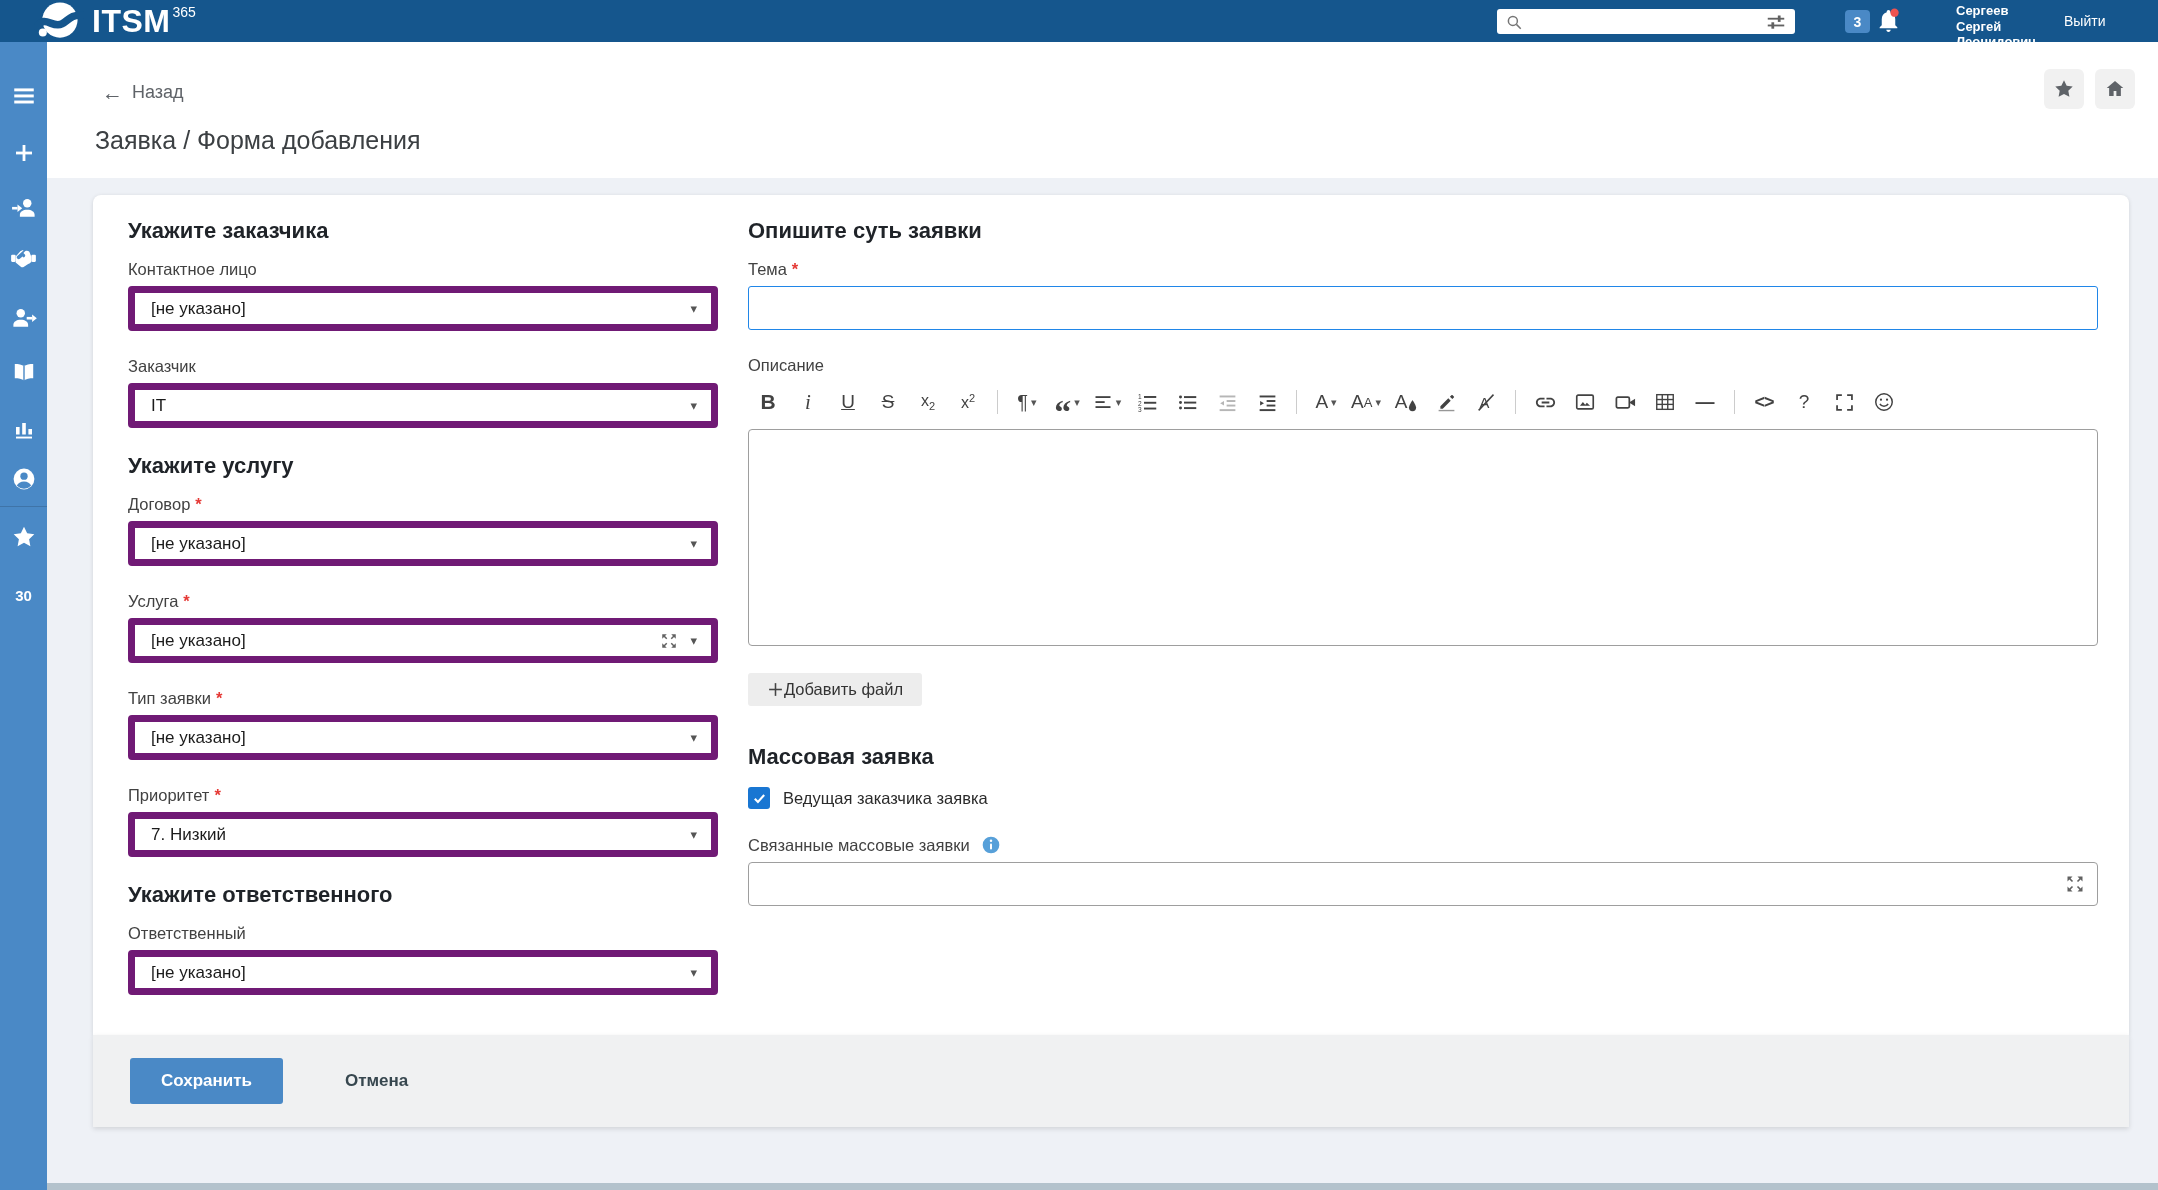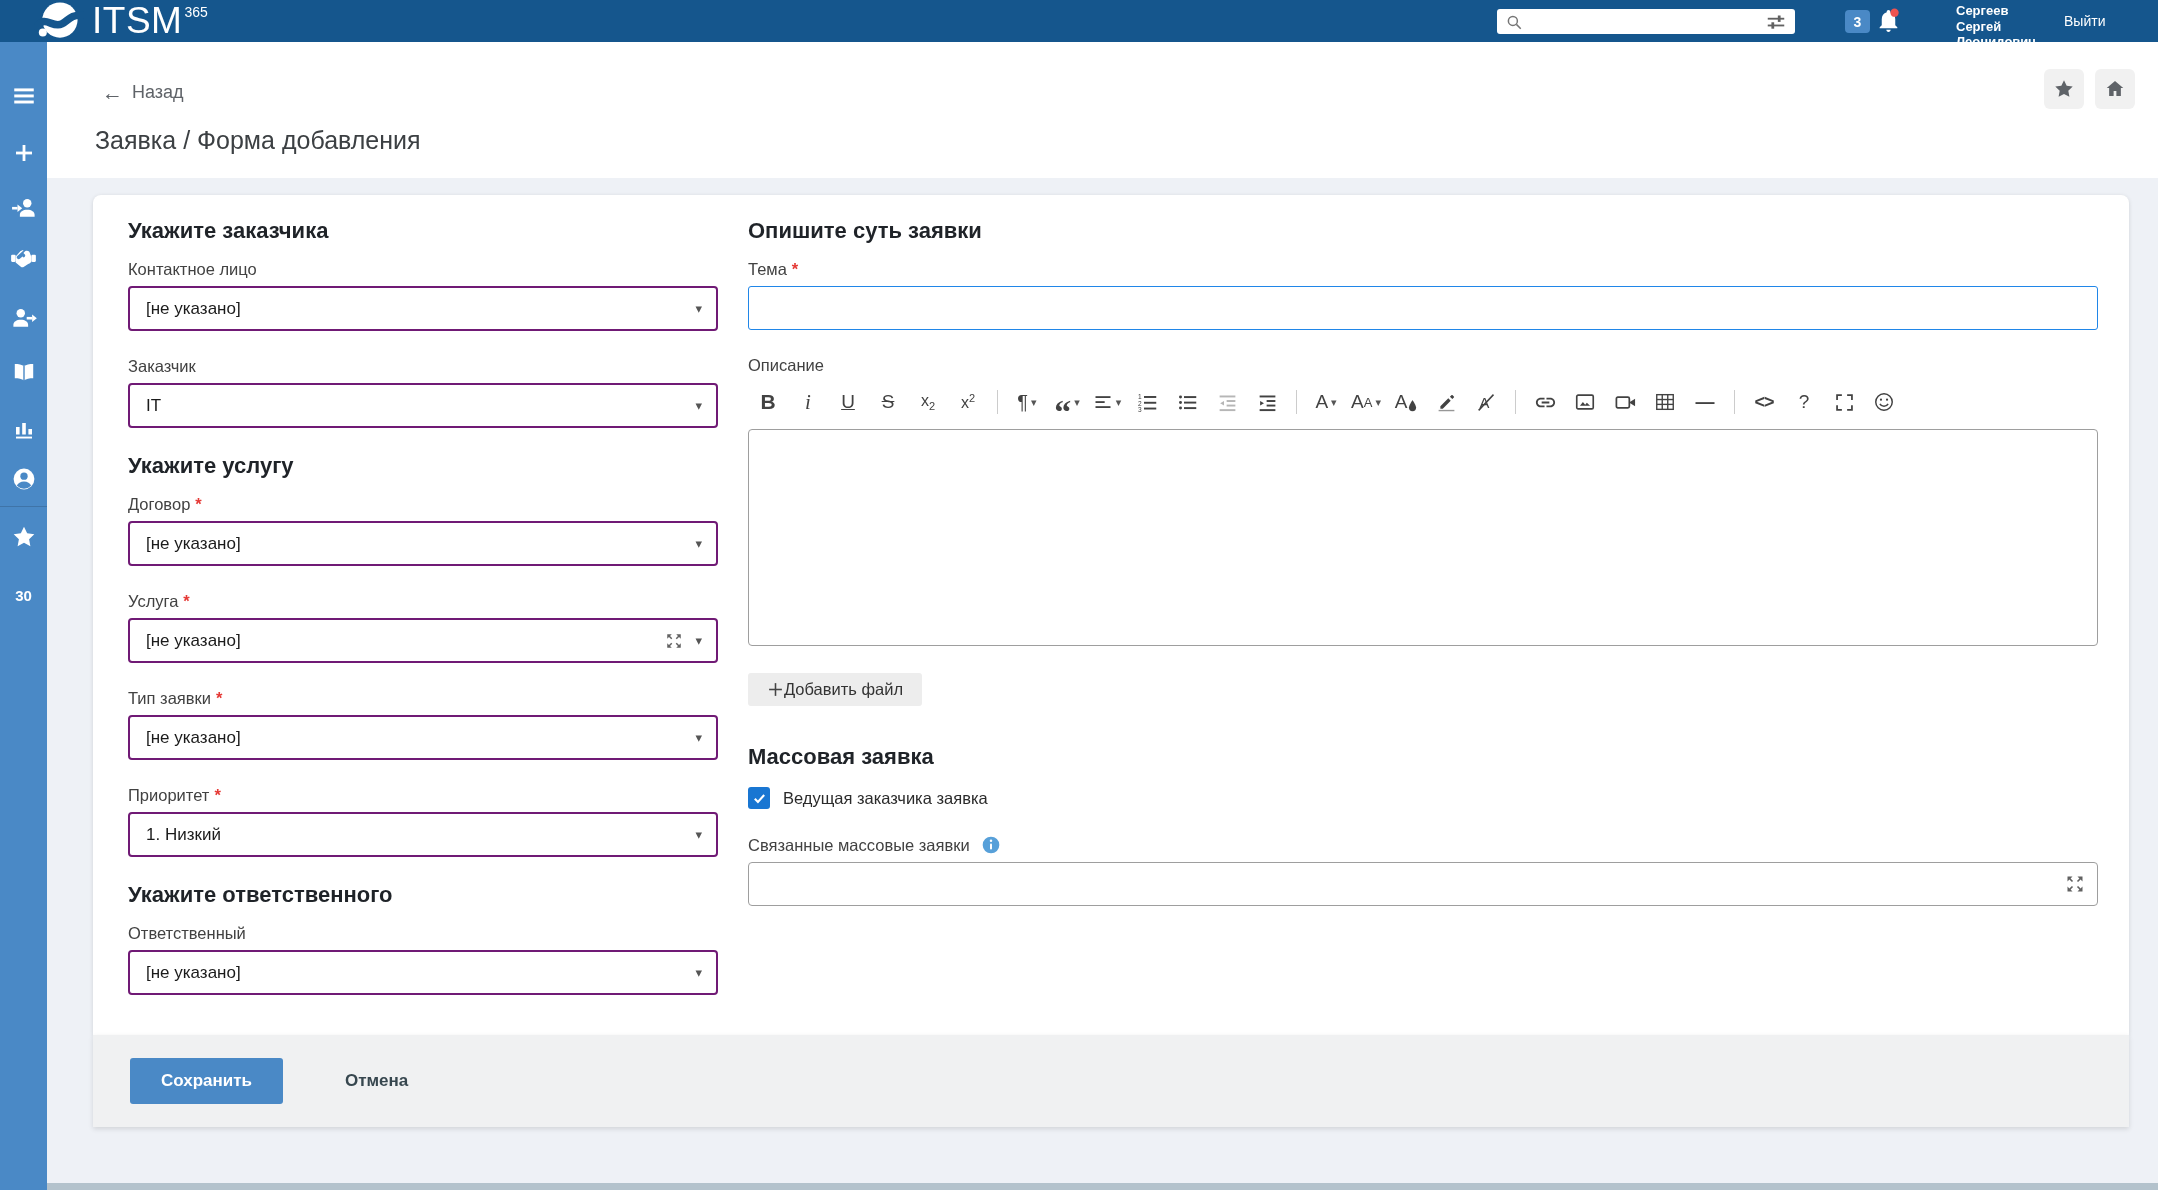--- a/index.html
+++ b/index.html
@@ -2,21 +2,21 @@
 <html><head>
 <meta charset="utf-8">
 <style>
   *{box-sizing:border-box;margin:0;padding:0}
   html,body{width:2158px;height:1190px}
   body{position:relative;font-family:"Liberation Sans","DejaVu Sans",sans-serif;background:#eef1f6;overflow:hidden;color:#212121}
 
   
   .header{position:absolute;top:0;left:0;width:2158px;height:42px;background:#15568d}
   .logo{position:absolute;left:34px;top:0;height:42px;display:flex;align-items:center;cursor:pointer}
-  .logo-text{color:#fff;font-weight:normal;font-size:37px;letter-spacing:.5px;margin-left:8px}
+  .logo-text{color:#fff;font-weight:bold;font-size:32px;letter-spacing:.5px;margin-left:8px}
   .logo-sup{color:#fff;font-size:14px;position:relative;top:-9px;margin-left:2px;font-weight:400}
   .search{position:absolute;left:1497px;top:9px;width:298px;height:25px;background:#fff;border-radius:3px;display:flex;align-items:center;padding:0 8px;gap:6px}
   .search input{flex:1;border:none;outline:none;font-size:14px;min-width:0;color:#333;background:transparent}
   .badge{position:absolute;left:1845px;top:10px;width:25px;height:23px;background:#4a89c6;border-radius:4px;color:#fff;font-size:14px;font-weight:bold;display:flex;align-items:center;justify-content:center}
   .bell{position:absolute;left:1876px;top:7px;cursor:pointer;display:flex}
   .user{position:absolute;left:1956px;top:3px;color:#fff;font-size:13px;font-weight:bold;line-height:1.2;white-space:pre-line}
   .logout{position:absolute;left:2064px;top:13px;color:#fff;font-size:14px;font-weight:normal;cursor:pointer}
 
   
   .sidebar{position:absolute;left:0;top:42px;bottom:0;width:47px;background:#4a89c6}
@@ -38,21 +38,21 @@
   .card{position:absolute;left:46px;top:153px;width:2036px;height:840px;background:#fff;border-radius:8px 8px 0 0;box-shadow:0 1px 4px rgba(0,0,0,.13)}
   .footer{position:absolute;left:46px;top:993px;width:2036px;height:92px;background:#f0f1f2;box-shadow:0 2px 5px rgba(0,0,0,.12)}
   .col-left{position:absolute;left:35px;top:23px;width:590px}
   .col-right{position:absolute;left:655px;top:23px;width:1350px}
 
   .section-title{font-size:22px;font-weight:bold;color:#1f2328;margin-top:25px}
   .section-title.first{margin-top:0}
   .fld-label{font-size:16.5px;color:#424242;margin:26px 0 7px;display:flex;align-items:flex-end;gap:5px}
   .fld-label.after-title{margin-top:16px}
   .req{color:#e53935;font-weight:bold}
-  .select{height:45px;border:2px solid #701a75;border-radius:4px;display:flex;align-items:center;padding:0 14px 0 16px;cursor:pointer;background:#fff}
+  .select{height:45px;border:7px solid #701a75;border-radius:4px;display:flex;align-items:center;padding:0 14px 0 16px;cursor:pointer;background:#fff}
   .select .val{flex:1;font-size:17px;color:#1b1b1b}
   .caret{color:#555;font-size:13px}
   .expand-ic{margin-right:12px;display:flex;cursor:pointer}
 
   .text-input{width:100%;height:44px;border:1.5px solid #2086e8;border-radius:3px;outline:none;font-size:17px;padding:0 14px;color:#1b1b1b}
   .toolbar{display:flex;align-items:center;margin-top:5px;height:40px}
   .tb-btn{min-width:40px;height:34px;display:flex;align-items:center;justify-content:center;color:#424242;cursor:pointer}
   .tb-btn.disabled{opacity:.38;cursor:default}
   .tb-sep{width:1px;height:24px;background:#ccc;margin:0 9px}
   .tb-caret{font-size:11px;color:#555;margin-left:3px}
@@ -272,21 +272,21 @@
         </div>
         <div class="select">
           <span class="val">[не указано]</span>
           <span class="caret">▾</span>
         </div>
         <div class="fld-label">
           <span>Приоритет</span>
           <span class="req">*</span>
         </div>
         <div class="select">
-          <span class="val">1. Низкий</span>
+          <span class="val">7. Низкий</span>
           <span class="caret">▾</span>
         </div>
         <div class="section-title">Укажите ответственного</div>
         <div class="fld-label after-title">
           <span>Ответственный</span>
         </div>
         <div class="select">
           <span class="val">[не указано]</span>
           <span class="caret">▾</span>
         </div>

